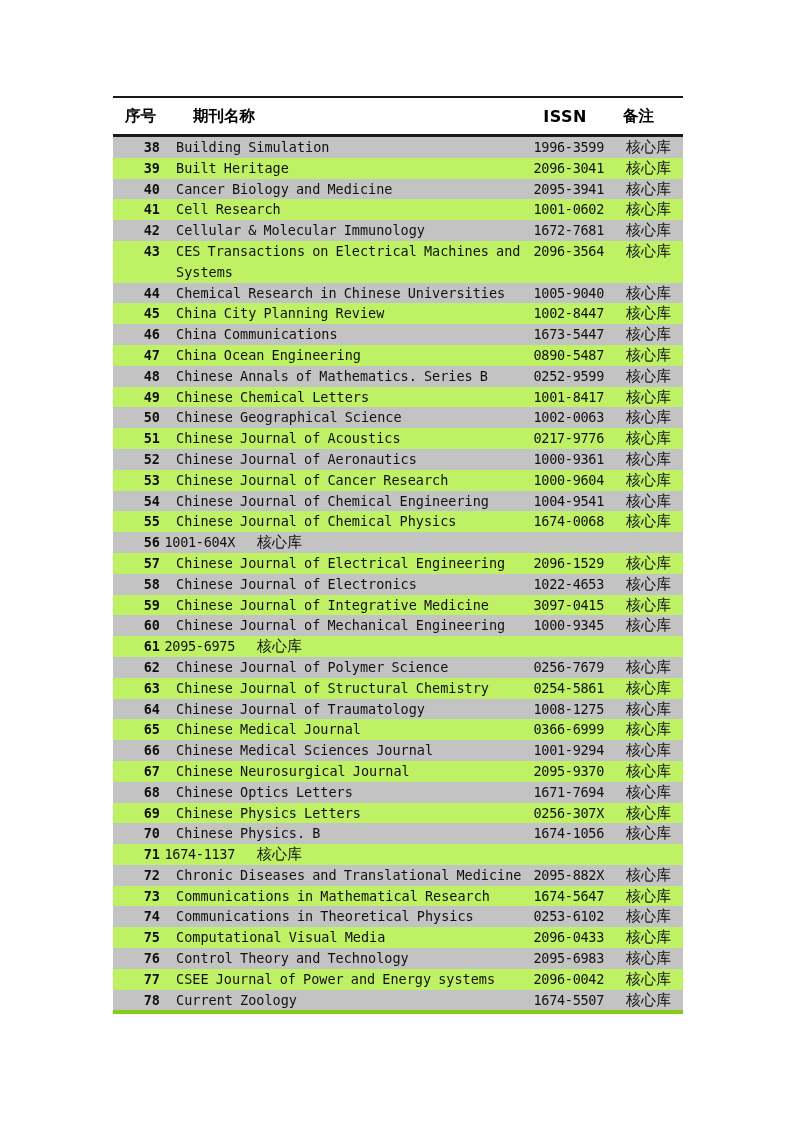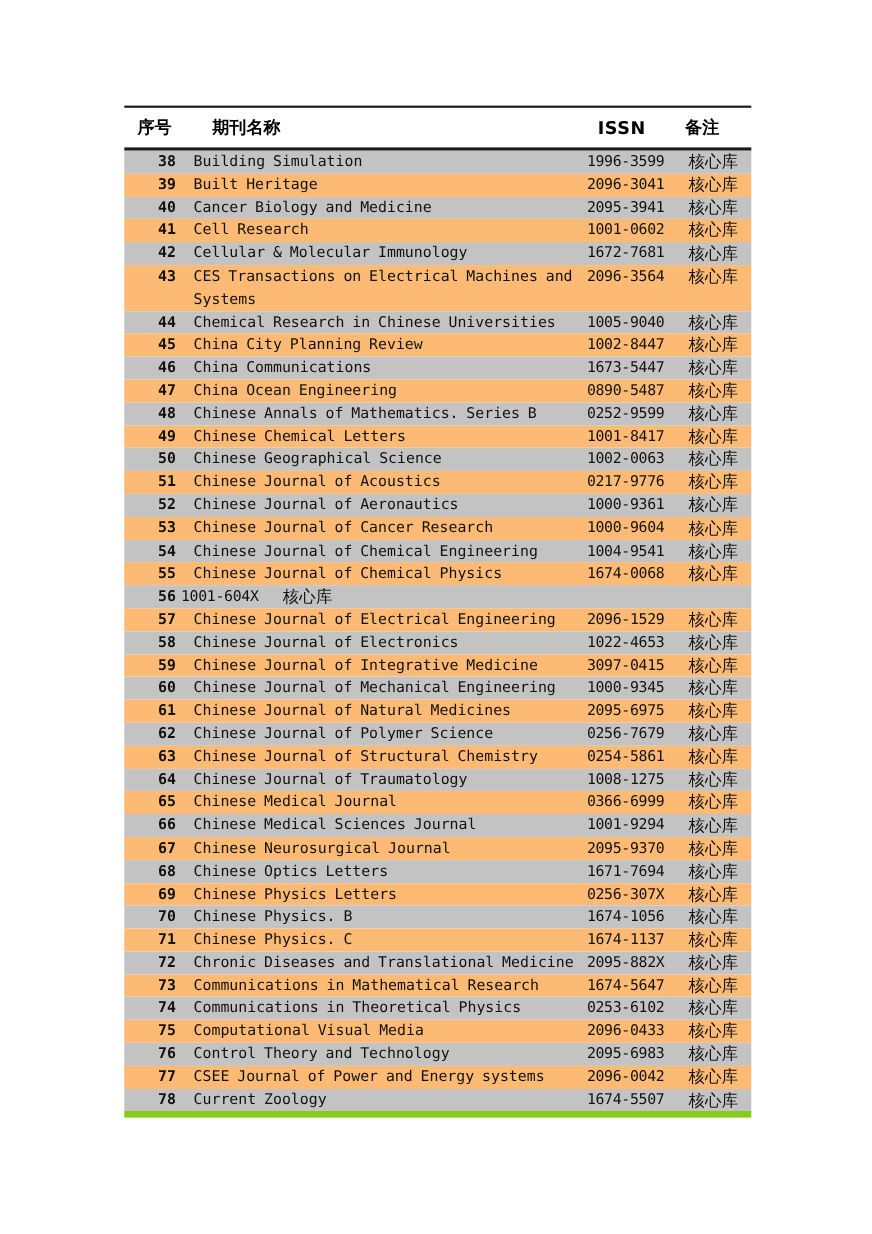--- a/index.html
+++ b/index.html
@@ -31,27 +31,27 @@
     font-family: "DejaVu Sans", "Liberation Sans", sans-serif;
     font-weight: bold;
     font-size: 15.5px;
     color: #000000;
   }
   .th-num    { width: 47px;  text-align: right; padding-right: 4px; }
   .th-title  { width: 353px; margin-left: 12px; padding-left: 21px; text-align: left; }
   .th-issn   { width: 75px;  text-align: right; padding-right: 13px; font-size: 16px; letter-spacing: 0.5px; }
   .th-remark { width: 50px;  margin-left: 17px; margin-right: 16px; padding-left: 6px; white-space: nowrap; }
   
-  .tbody { border-bottom: 6px solid #84cc16; }
+  .tbody { border-bottom: 4px solid #84cc16; }
   .trow {
     display: flex;
     align-items: flex-start;
     min-height: 20.8px;
     line-height: 20.8px;
-    background: #fdba74;
+    background: #bef264;
   }
   .trow.alt { background: #c3c3c3; }
   .td-num {
     width: 47px; text-align: right;
     font-weight: bold; font-size: 13.5px;
     flex-shrink: 0;
   }
   .td-title {
     width: 353px; margin-left: 16px;
     font-size: 13.5px; text-align: left;
@@ -216,21 +216,20 @@
     <div class="td-remark">核心库</div>
   </div>
         <div class="trow alt">
     <div class="td-num">60</div>
     <div class="td-title">Chinese Journal of Mechanical Engineering</div>
     <div class="td-issn">1000-9345</div>
     <div class="td-remark">核心库</div>
   </div>
         <div class="trow">
     <div class="td-num">61</div>
-    <div class="td-title">Chinese Journal of Natural Medicines</div>
     <div class="td-issn">2095-6975</div>
     <div class="td-remark">核心库</div>
   </div>
         <div class="trow alt">
     <div class="td-num">62</div>
     <div class="td-title">Chinese Journal of Polymer Science</div>
     <div class="td-issn">0256-7679</div>
     <div class="td-remark">核心库</div>
   </div>
         <div class="trow">
@@ -276,21 +275,20 @@
     <div class="td-remark">核心库</div>
   </div>
         <div class="trow alt">
     <div class="td-num">70</div>
     <div class="td-title">Chinese Physics. B</div>
     <div class="td-issn">1674-1056</div>
     <div class="td-remark">核心库</div>
   </div>
         <div class="trow">
     <div class="td-num">71</div>
-    <div class="td-title">Chinese Physics. C</div>
     <div class="td-issn">1674-1137</div>
     <div class="td-remark">核心库</div>
   </div>
         <div class="trow alt">
     <div class="td-num">72</div>
     <div class="td-title">Chronic Diseases and Translational Medicine</div>
     <div class="td-issn">2095-882X</div>
     <div class="td-remark">核心库</div>
   </div>
         <div class="trow">

